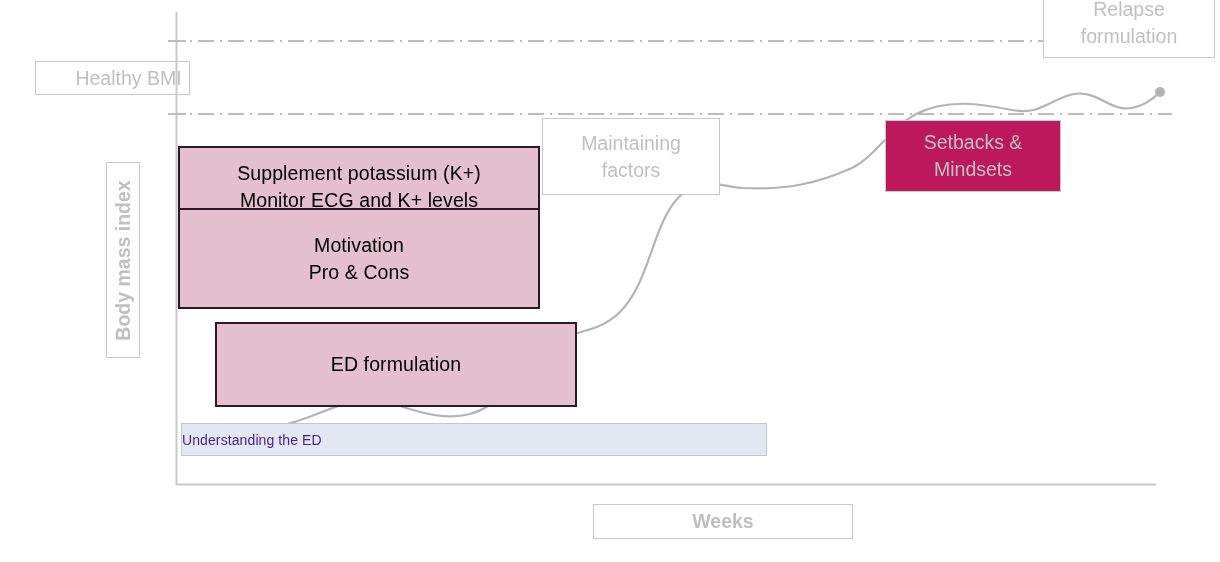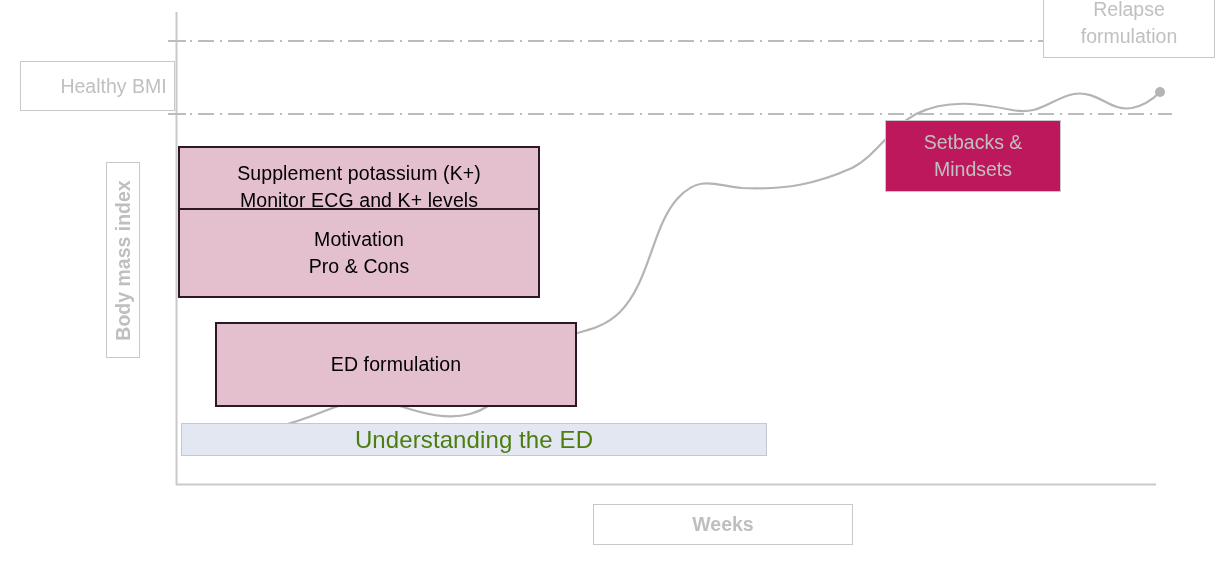--- a/index.html
+++ b/index.html
@@ -29,23 +29,23 @@
     font-size:19.5px;
     line-height:27px;
     letter-spacing:0.1px;
   }
   .pink-box .lines{display:block;}
 
   
   .blue-bar{
     background:#e2e7f1;
     border:1px solid #c3c7cf;
-    display:flex;align-items:center;justify-content:center;
-    color:#4d7c0f;
-    font-size:24px;
+    display:flex;align-items:center;justify-content:flex-start;
+    color:#4c1d95;
+    font-size:14px;
     letter-spacing:0.1px;
   }
 
   
   .ghost-box{
     border:1px solid #c8c8c8;
     background:transparent;
     display:flex;align-items:center;justify-content:center;
     text-align:center;
     color:#c0c0c0;
@@ -100,60 +100,66 @@
              C 1098,90 1110,112 1132,108
              C 1146,105 1154,98 1159,93" fill="none" stroke="#b4b4b4" stroke-width="2.2" stroke-linecap="round"></path>
 
     <circle cx="1160" cy="92" r="5" fill="#b4b4b4"></circle>
   </svg>
 
   <div class="abs ghost-box" id="y-axis-title">
     <span class="rot">Body mass index</span>
   </div>
 
-  <div class="abs ghost-box" style="left:20px;top:61px;width:155px;height:50px;padding-left:32px;">
+  <div class="abs ghost-box" style="left:35px;top:61px;width:155px;height:34px;padding-left:32px;">
     <span>Healthy BMI</span>
   </div>
 
   <div class="abs pink-box" style="left:178px;top:98px;width:362px;height:81px;margin-top:48px;">
     <span class="lines">
       <span>Supplement potassium (K+)</span><br>
       <span>Monitor ECG and K+ levels</span>
     </span>
   </div>
 
-  <div class="abs pink-box" style="left:178px;top:208px;width:362px;height:90px;">
+  <div class="abs pink-box" style="left:178px;top:208px;width:362px;height:101px;">
     <span class="lines">
       <span>Motivation</span><br>
       <span>Pro &amp; Cons</span>
     </span>
   </div>
 
   <div class="abs pink-box" style="left:178px;top:322px;width:362px;height:85px;margin-left:37px;">
     <span class="lines">
       <span>ED formulation</span><br>
     </span>
   </div>
 
   <div class="abs blue-bar" style="left:181px;top:423px;width:586px;height:33px;">
     <span>Understanding the ED</span>
   </div>
 
+  <div class="abs ghost-box" style="left:542px;top:118px;width:178px;height:77px;background:#ffffff;">
+    <span>
+      <span>Maintaining</span><br>
+      <span>factors</span>
+    </span>
+  </div>
 
   <div class="abs ghost-box" style="left:852px;top:120px;width:176px;height:72px;background:#be185d;margin-left:33px;">
     <span>
       <span>Setbacks &amp;</span><br>
       <span>Mindsets</span>
     </span>
   </div>
 
   <div class="abs ghost-box" style="left:1043px;top:-12px;width:172px;height:70px;background:#ffffff;">
     <span>
       <span>Relapse</span><br>
       <span>formulation</span>
     </span>
   </div>
 
-  <div class="abs ghost-box bold" style="left:593px;top:504px;width:260px;height:41px;justify-content:center;">
+  <div class="abs ghost-box bold" style="left:593px;top:504px;width:260px;height:35px;justify-content:center;">
     <span>Weeks</span>
   </div>
 
 </div>
 
 </body></html>

